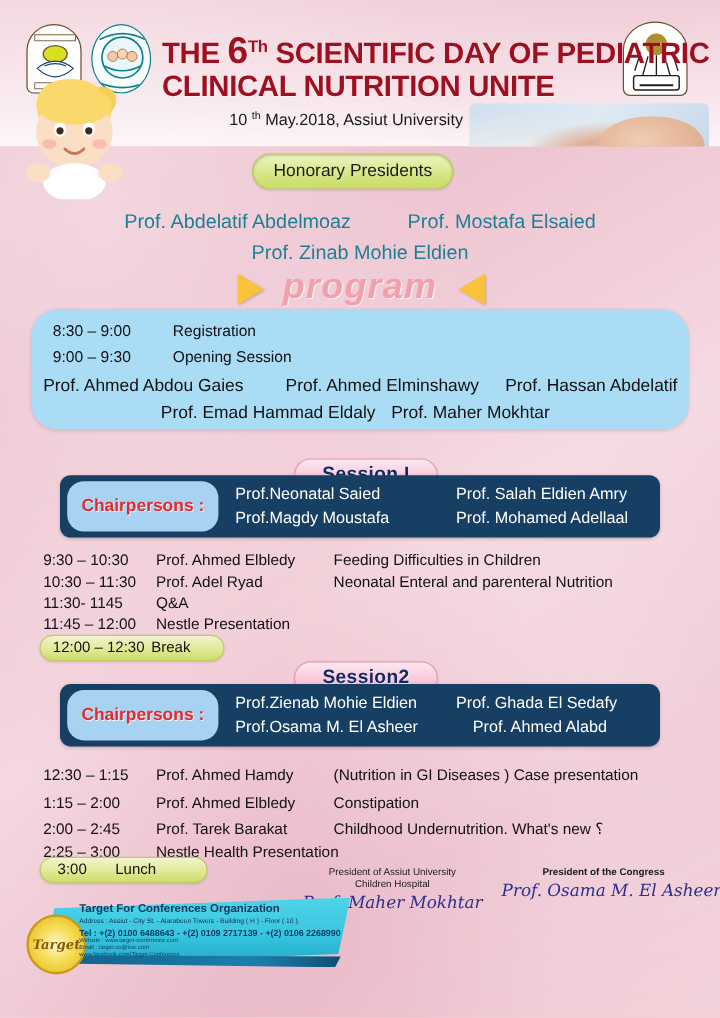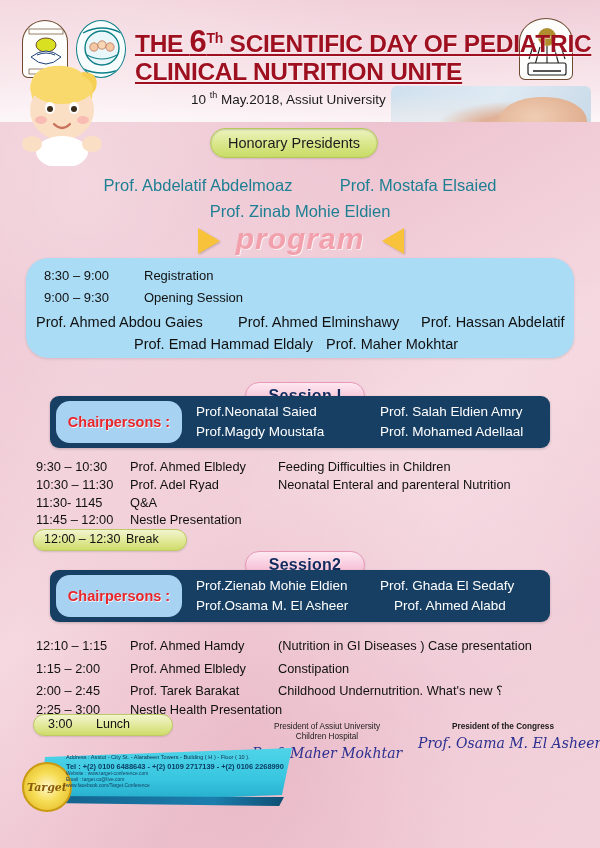--- a/index.html
+++ b/index.html
@@ -40,21 +40,20 @@
   #title-block{position:absolute;left:135px;top:24px;width:392px;}
   .title-line{
     color:#9e0f1f;
     font-weight:bold;
     font-size:24.5px;
     letter-spacing:-.3px;
     line-height:28px;
     font-family:"Liberation Sans", sans-serif;
     text-shadow:0.6px 0.6px 0 rgba(255,255,255,.55);
     white-space:nowrap;
-    text-decoration:underline;
   }
   .title-line .big6{font-size:31px;}
   .title-line .ord{font-size:14px;vertical-align:super;}
   #subtitle{
     margin-top:4px;margin-left:56px;color:#1b1b1b;font-size:13.5px;
     font-family:"Liberation Sans", sans-serif;white-space:nowrap;
   }
   #subtitle .ord{font-size:9px;vertical-align:super;}
   
   #baby-photo{
@@ -375,21 +374,21 @@
     <div class="chair-plate">
       <span>Chairpersons :</span>
     </div>
     <span class="chair-name cn-r1 cn-c1">Prof.Zienab Mohie Eldien</span>
     <span class="chair-name cn-r1" style="left:330px">Prof. Ghada El Sedafy</span>
     <span class="chair-name cn-r2 cn-c1">Prof.Osama M. El Asheer</span>
     <span class="chair-name cn-r2" style="left:344px">Prof. Ahmed Alabd</span>
   </div>
 
   <div class="sched-row" style="top:638px">
-    <span class="sr-time">12:10 – 1:15</span>
+    <span class="sr-time">12:30 – 1:15</span>
     <span class="sr-speaker">Prof. Ahmed Hamdy</span>
     <span class="sr-topic">(Nutrition in GI Diseases ) Case presentation</span>
   </div>
   <div class="sched-row" style="top:661px">
     <span class="sr-time">1:15 – 2:00</span>
     <span class="sr-speaker">Prof. Ahmed Elbledy</span>
     <span class="sr-topic">Constipation</span>
   </div>
   <div class="sched-row" style="top:683px">
     <span class="sr-time">2:00 – 2:45</span>
@@ -416,20 +415,21 @@
     <div class="sig-title">President of the Congress</div>
     <div class="sig-name">Prof. Osama M. El Asheer</div>
   </div>
 
   <div id="footer-banner"></div>
   <div id="footer-banner-dark"></div>
   <div id="target-logo">
     <span>Target</span>
   </div>
   <div id="footer-text">
+    <div id="ft-title">Target For Conferences  Organization</div>
     <div id="ft-addr">Address : Assiut - City St. - Alarabeen Towers - Building ( H ) - Floor ( 10 ).</div>
     <div id="ft-tel">Tel : +(2) 0100 6488643 - +(2) 0109 2717139 - +(2) 0106 2268990</div>
     <div class="ft-small">Website : www.target-conference.com</div>
     <div class="ft-small">Email : target.co@live.com</div>
     <div class="ft-small">www.facebook.com/Target.Conference</div>
   </div>
 
 </div>
 
 </body></html>

